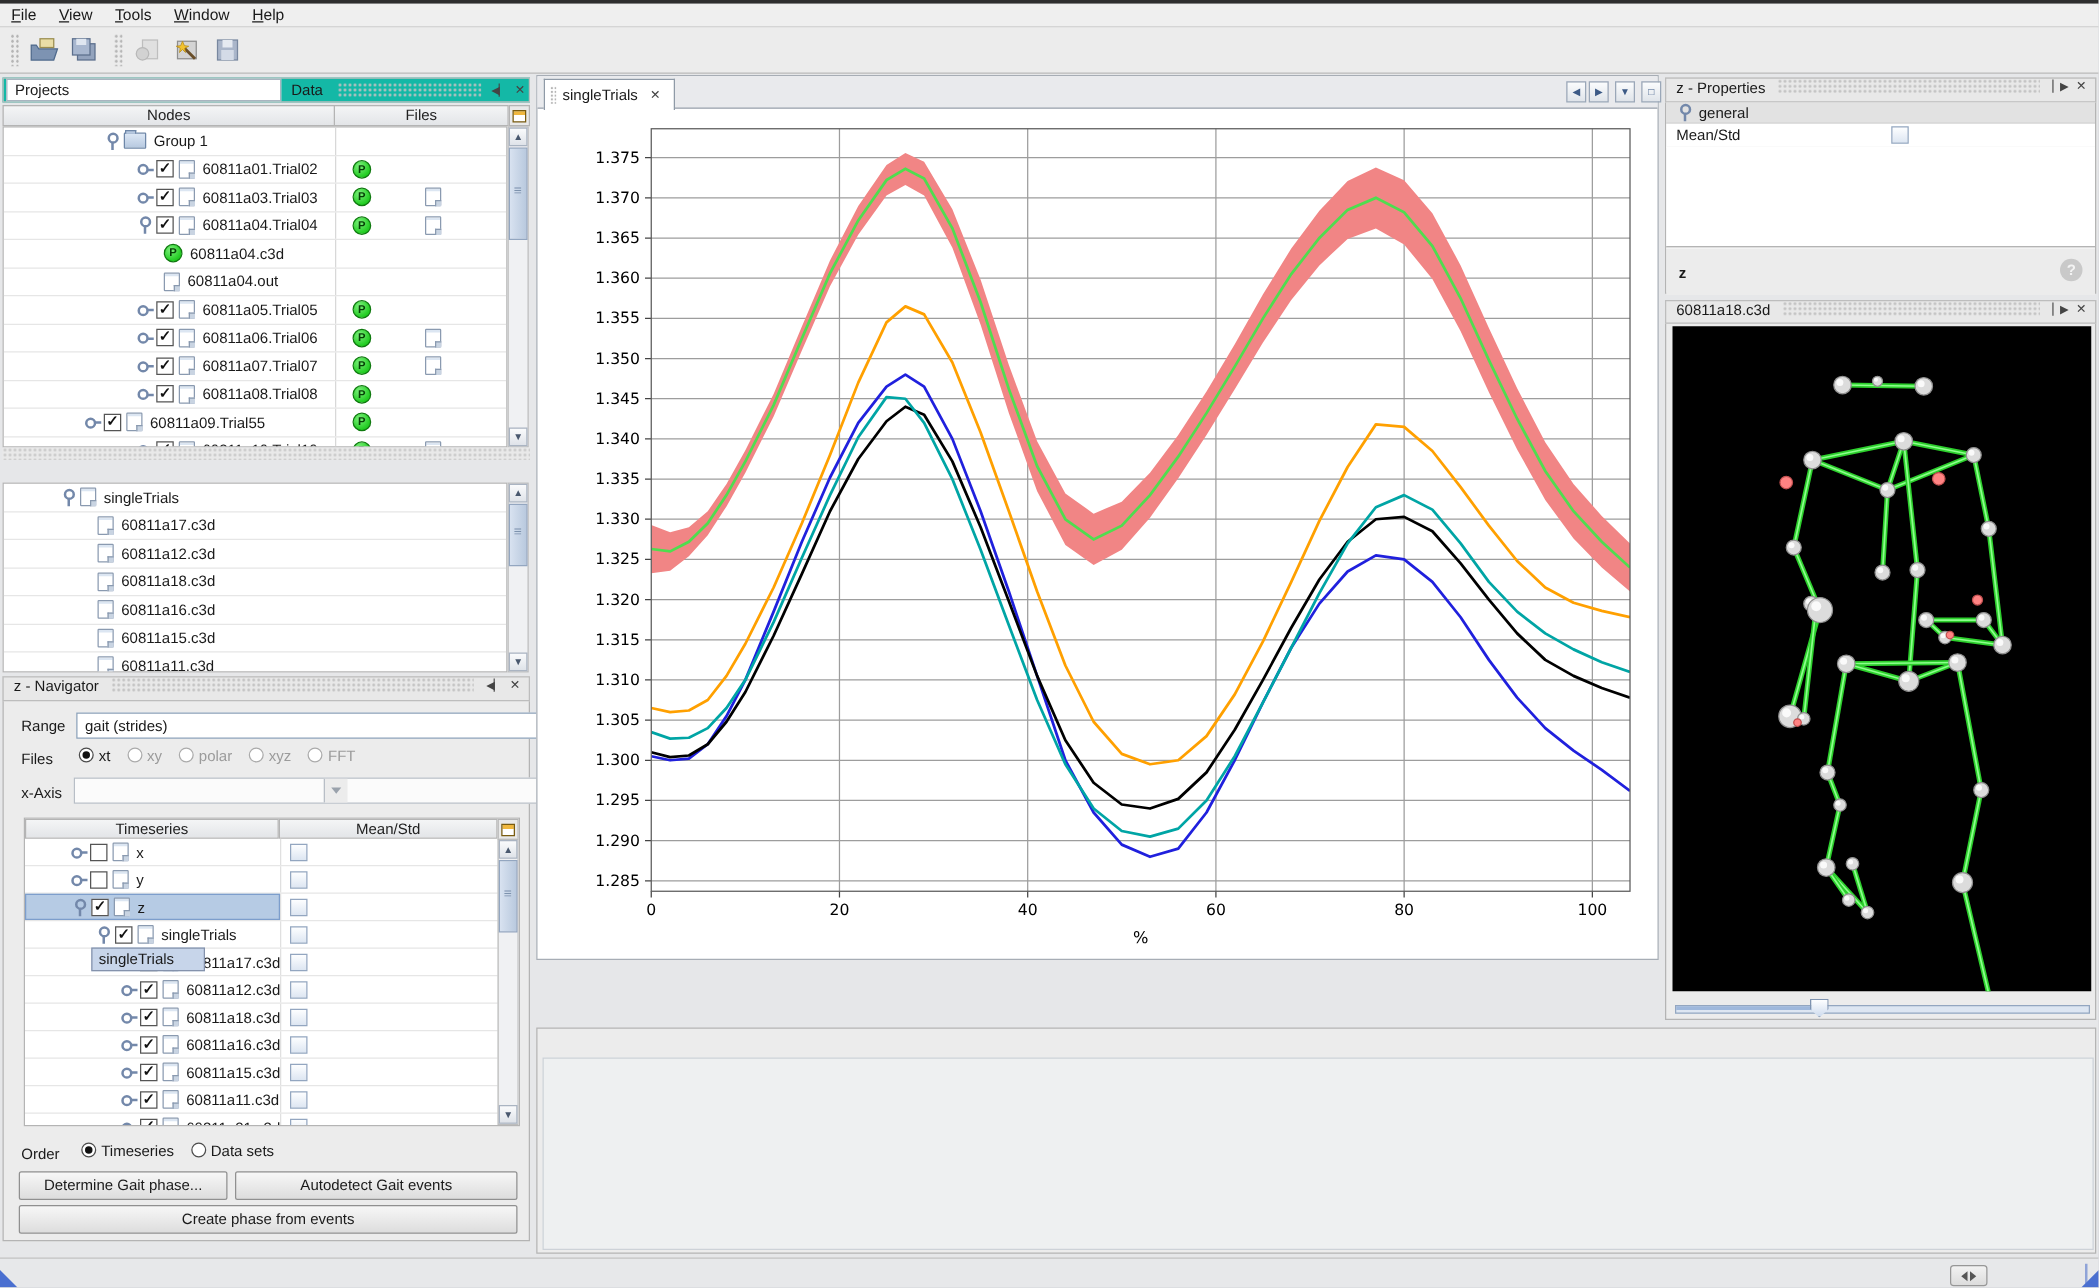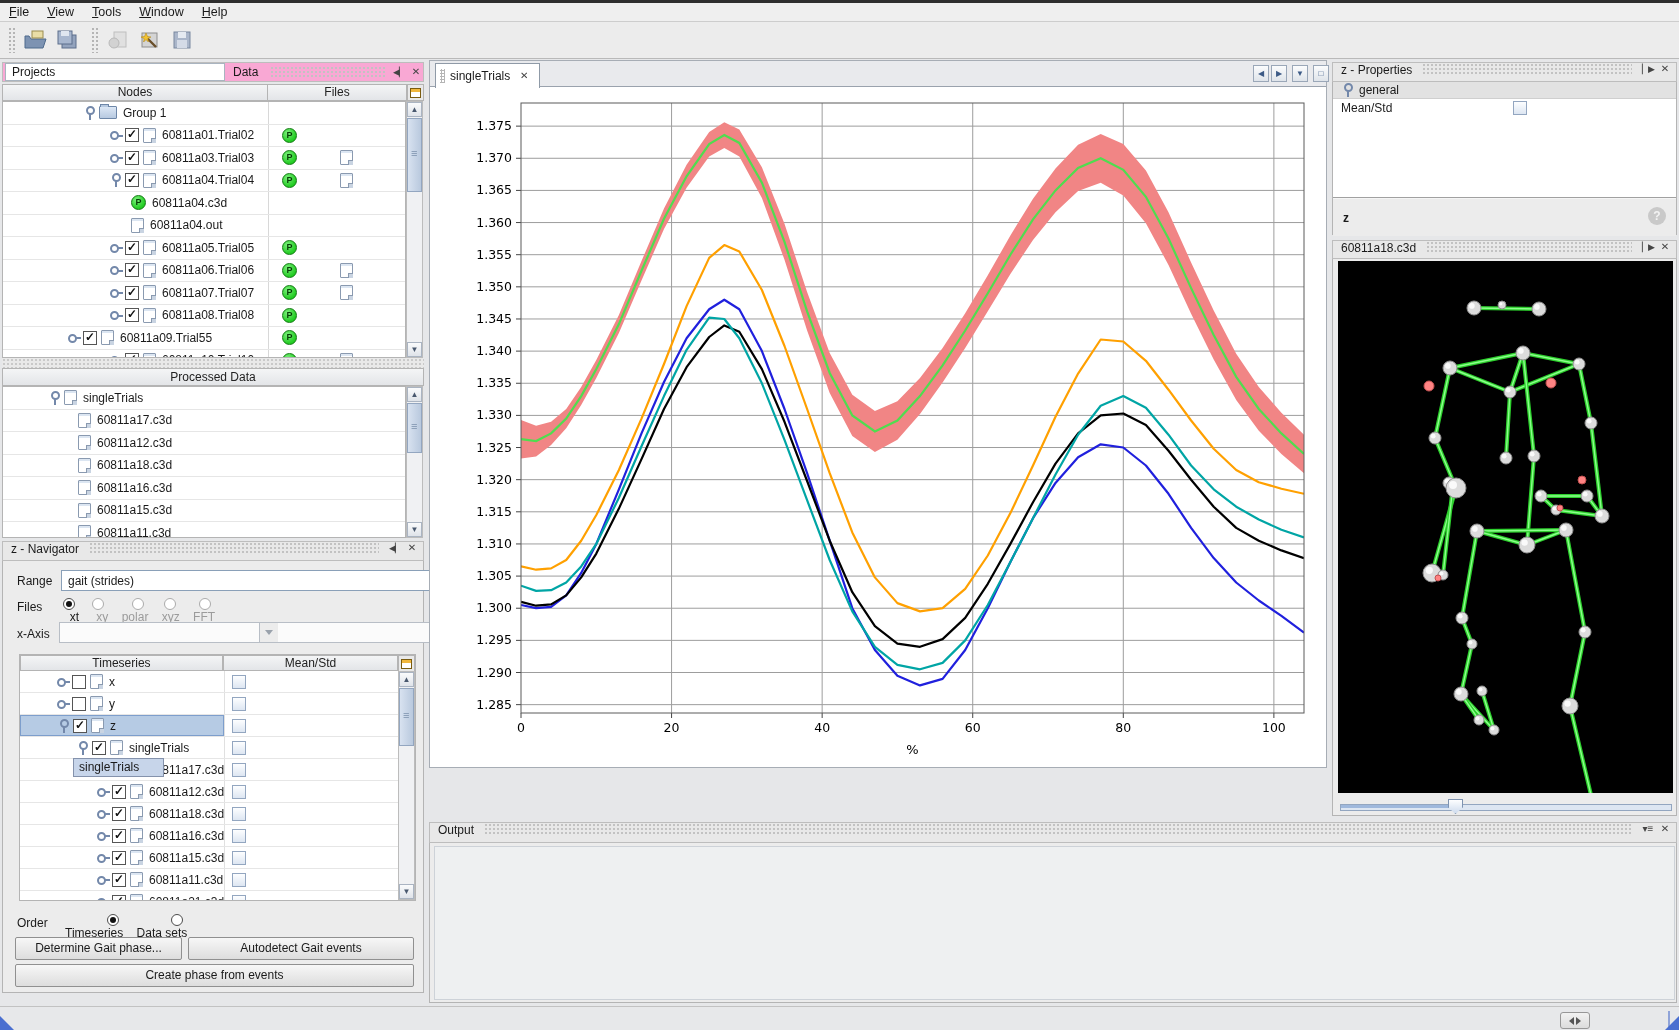--- a/index.html
+++ b/index.html
@@ -17,21 +17,21 @@
   .ptitle{position:absolute;height:20px;background:#e8e8e8;border:1px solid #bdbdbd;display:flex;align-items:flex-start;box-sizing:border-box;padding:0 4px;}
   .ptitle .txt{padding:0 4px;white-space:nowrap;}
   .ptitle .dots{flex:1;height:12px;margin:0 6px;background:radial-gradient(#c2c2c2 1px,transparent 1.2px);background-size:4px 4px;}
   .icon-mini{width:14px;height:12px;font-size:9px;line-height:12px;color:#333;text-align:center;margin-left:3px;}
   .x-icon::before{content:'\2715';font-size:10px;color:#444;}
   .dockl-icon::before{content:'\25C0\258F';font-size:9px;color:#444;letter-spacing:-1px;}
   .dockr-icon::before{content:'\258F\25B6';font-size:9px;color:#444;letter-spacing:-1px;}
   .minim-icon::before{content:'\25BE\2261';font-size:10px;color:#444;}
   
   #leftcol{position:absolute;left:2px;top:60px;width:424px;height:945px;}
-  #lp-header{position:absolute;left:0;top:2px;width:422px;height:20px;background:#f9a8d4;border:1px solid #bdbdbd;box-sizing:border-box;display:flex;align-items:center;}
+  #lp-header{position:absolute;left:0;top:2px;width:422px;height:20px;background:#14b8a6;border:1px solid #bdbdbd;box-sizing:border-box;display:flex;align-items:center;}
   #lp-projects{background:#fff;border:1px solid #a9b4c0;height:16px;line-height:16px;width:212px;padding-left:6px;margin-left:2px;}
   #lp-data{padding:0 8px;}
   #lp-header .dots{flex:1;height:12px;margin:0 4px;background:radial-gradient(#c2c2c2 1px,transparent 1.2px);background-size:4px 4px;}
   .colhead{background:linear-gradient(#f4f5f6,#e3e5e8);border:1px solid #b4b4b4;box-sizing:border-box;text-align:center;color:#222;}
   #lp-colhead{position:absolute;left:0;top:24px;width:422px;height:17px;display:flex;}
   #ch-nodes{width:266px;height:17px;line-height:15px;}
   #ch-files{width:139px;height:17px;line-height:15px;border-left:none;}
   .colchooser{width:17px;height:17px;border:1px solid #b4b4b4;box-sizing:border-box;background:#e9e9e9;display:flex;align-items:center;justify-content:center;}
   .colchooser i{display:block;width:9px;height:8px;border:1px solid #7a5c10;background:linear-gradient(#f0b73d,#f0b73d 3px,#fff 3px);}
   #lp-tree{position:absolute;left:0;top:41px;width:404px;height:257px;background:#fff;border:1px solid #b4b4b4;box-sizing:border-box;overflow:hidden;}
@@ -71,21 +71,21 @@
   #nav-title{left:-1px;top:-1px;width:422px;}
   .form-label{position:absolute;left:14px;}
   .combo{position:absolute;height:21px;background:#fff;border:1px solid #8aa0b8;box-sizing:border-box;display:flex;align-items:center;}
   .combo .val{flex:1;padding-left:6px;white-space:nowrap;overflow:hidden;}
   .combo .btn{width:18px;height:100%;background:linear-gradient(#f4f7fa,#dbe3ee);border-left:1px solid #8aa0b8;display:flex;align-items:center;justify-content:center;}
   .combo .btn::before{content:'';width:0;height:0;border:4px solid transparent;border-top:5px solid #33435c;margin-top:4px;}
   .combo.disabled{border-color:#b8bec6;background:#fbfbfb;}
   .combo.disabled .val{color:#a9b2bc;}
   .combo.disabled .btn{background:#ececec;border-left-color:#b8bec6;}
   .combo.disabled .btn::before{border-top-color:#9aa2ac;}
-  .radio{display:inline-flex;align-items:flex-end;margin-right:10px;flex-direction:column;}
+  .radio{display:inline-flex;align-items:flex-start;margin-right:10px;}
   .radio i{width:10px;height:10px;border:1px solid #4c4c4c;border-radius:50%;background:#fff;margin-right:4px;position:relative;flex:none;}
   .radio.sel i::after{content:'';position:absolute;left:2px;top:2px;width:6px;height:6px;background:#111;border-radius:50%;}
   .radio.dis{color:#9b9b9b;}
   .radio.dis i{border-color:#ababab;}
   #nav-table{position:absolute;left:16px;top:112px;width:397px;height:247px;background:#fff;border:1px solid #b4b4b4;box-sizing:border-box;overflow:hidden;}
   #nav-thead{display:flex;height:16px;}
   #nav-thead .hc{line-height:14px;}
   #nav-rows .trow{height:21px;}
   .ts-cell{display:flex;align-items:center;width:204px;height:100%;box-sizing:border-box;overflow:hidden;}
   .ms-cell{width:176px;display:flex;align-items:center;border-left:1px solid #e0e0e0;height:100%;}
@@ -328,21 +328,20 @@
           </span>
       </div>
     </div>
     <div class="vsb" style="left:404px;top:41px;height:257px;">
       <span class="arr" style="top:0;">▲</span>
       <span class="thumb" style="top:16px;height:74px;"></span>
       <span class="arr" style="bottom:0;">▼</span>
     </div>
 
     <div id="lp-split"></div>
-    <div id="pd-head" class="colhead">Processed Data</div>
     <div id="pd-list">
       <div class="trow">
         <span class="cell-nodes" style="padding-left:45px">
           <span class="handle expanded"></span>
           <span class="ic doc-icon"></span>
           <span class="lbl">singleTrials</span>
         </span>
       </div>
       <div class="trow">
         <span class="cell-nodes" style="padding-left:73px">
@@ -848,26 +847,20 @@
         <circle cx="222" cy="247" r="3" fill="#ff8383" stroke="#c25050" stroke-width="1"></circle>
       </svg>
     <div id="vslider">
       <span class="track"></span>
       <span class="fill"></span>
       <span class="thumb"></span>
     </div>
   </div>
 
   <div id="outputpanel">
-    <div id="output-title" class="ptitle">
-      <span class="txt">Output</span>
-      <span class="dots"></span>
-      <span class="icon-mini minim-icon"></span>
-      <span class="icon-mini x-icon"></span>
-    </div>
     <div id="output-body"></div>
   </div>
 
   <div id="statusbar">
     <span id="sb-btn">
         <span class="tl"></span>
         <span class="tr"></span>
       </span>
     <span id="sb-line"></span>
   </div>

